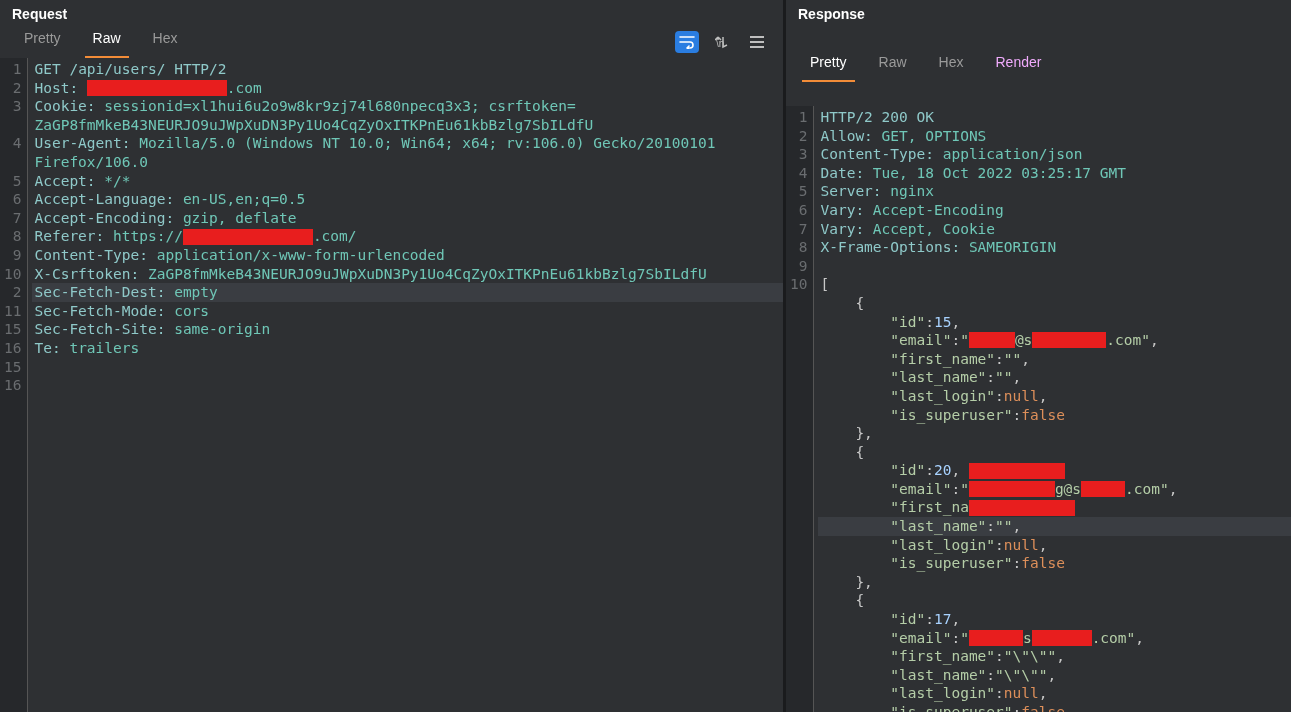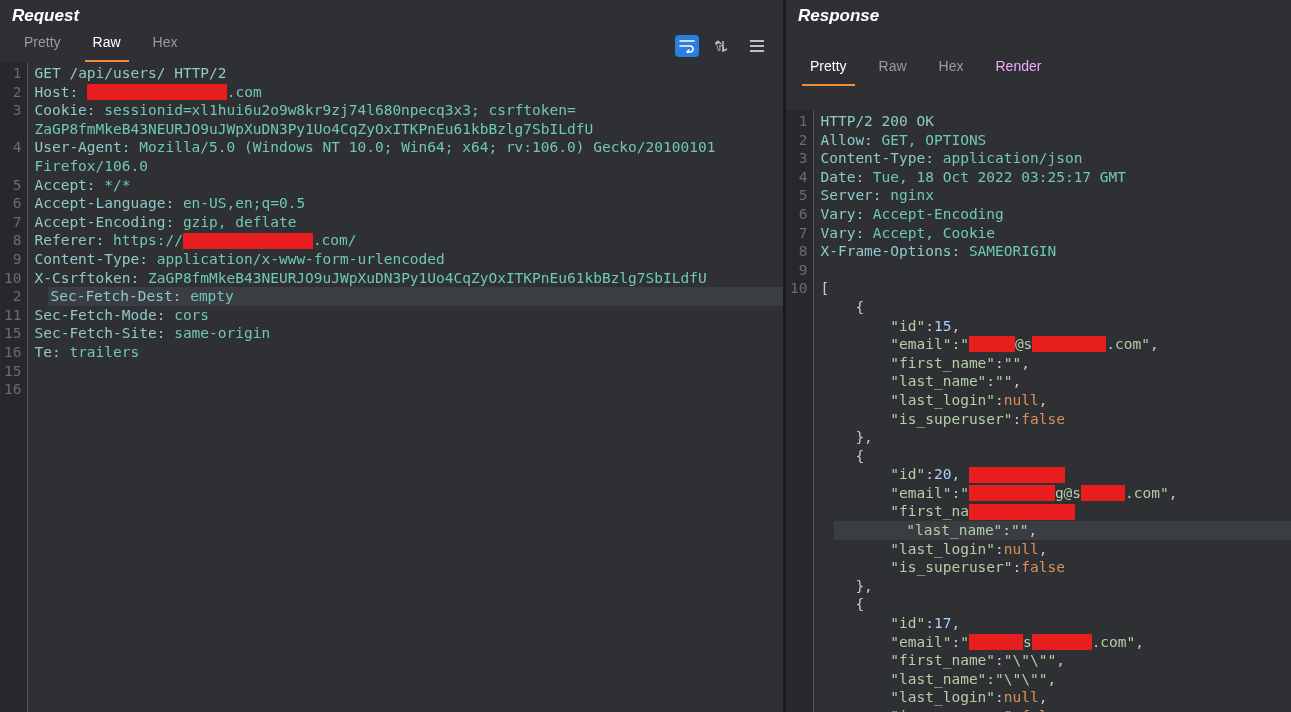--- a/index.html
+++ b/index.html
@@ -37,25 +37,24 @@
     width:100%; height:100%;
   }
   .panel {
     display:flex; flex-direction:column;
     position:relative;
   }
   .panel.left { flex: 0 0 786px; border-right:3px solid var(--panel-divider); }
   .panel.right { flex: 1 1 auto; gap: 24px; }
 
   .panel-title {
-    font-size:17px;
+    font-size:14px;
     font-weight:600;
     color: var(--white);
     padding: 6px 12px 4px 12px;
-    font-style: italic;
   }
 
   .tabbar {
     display:flex;
     padding: 0 8px;
     height:32px;
     font-size:14px;
     color: var(--text-dim);
     position:relative;
   }
@@ -110,21 +109,20 @@
   }
   .code .line {
     height:18.6px;
     display:flex;
     align-items:center;
     padding-left:2px;
     position:relative;
   }
   .code .line.hl {
     background: var(--highlight-line);
-    margin-left: 16px;
   }
 
   
   .tk-teal  { color: var(--teal); }
   .tk-tealb { color: var(--teal-bright); }
   .tk-key   { color: var(--key-color); }
   .tk-num   { color: var(--num-color); }
   .tk-kw    { color: var(--kw-color); }
   .tk-def   { color: var(--text); }
   .tk-brace { color: var(--text); }

